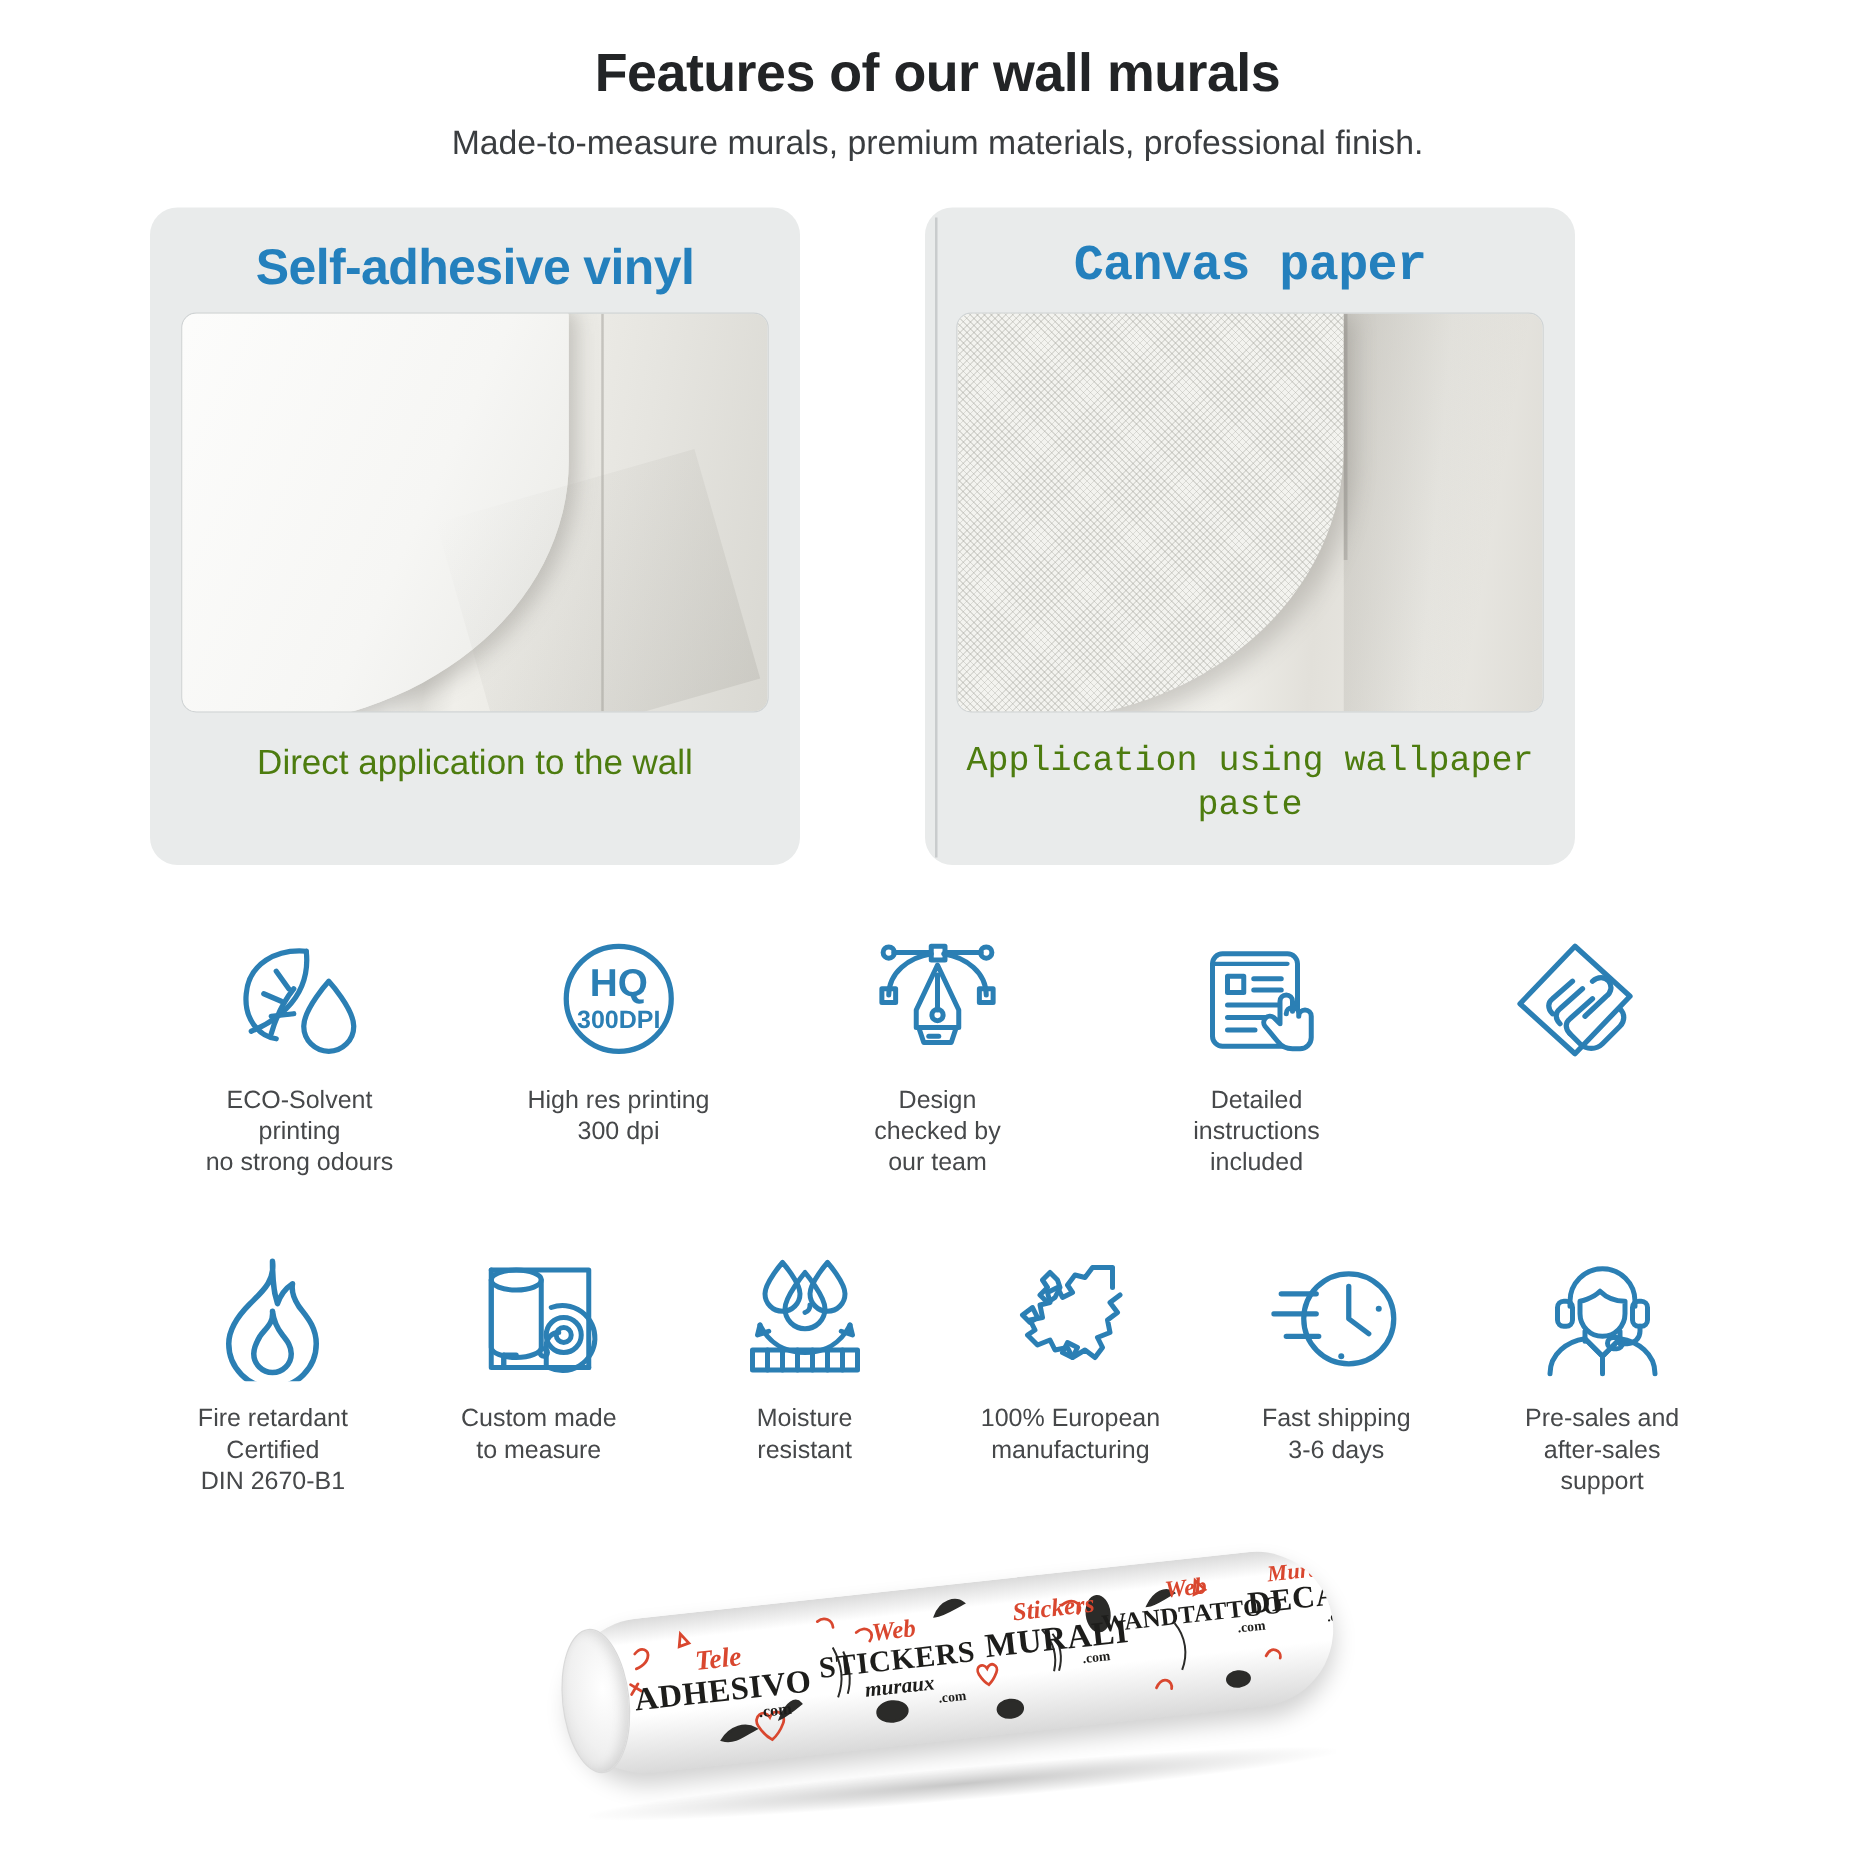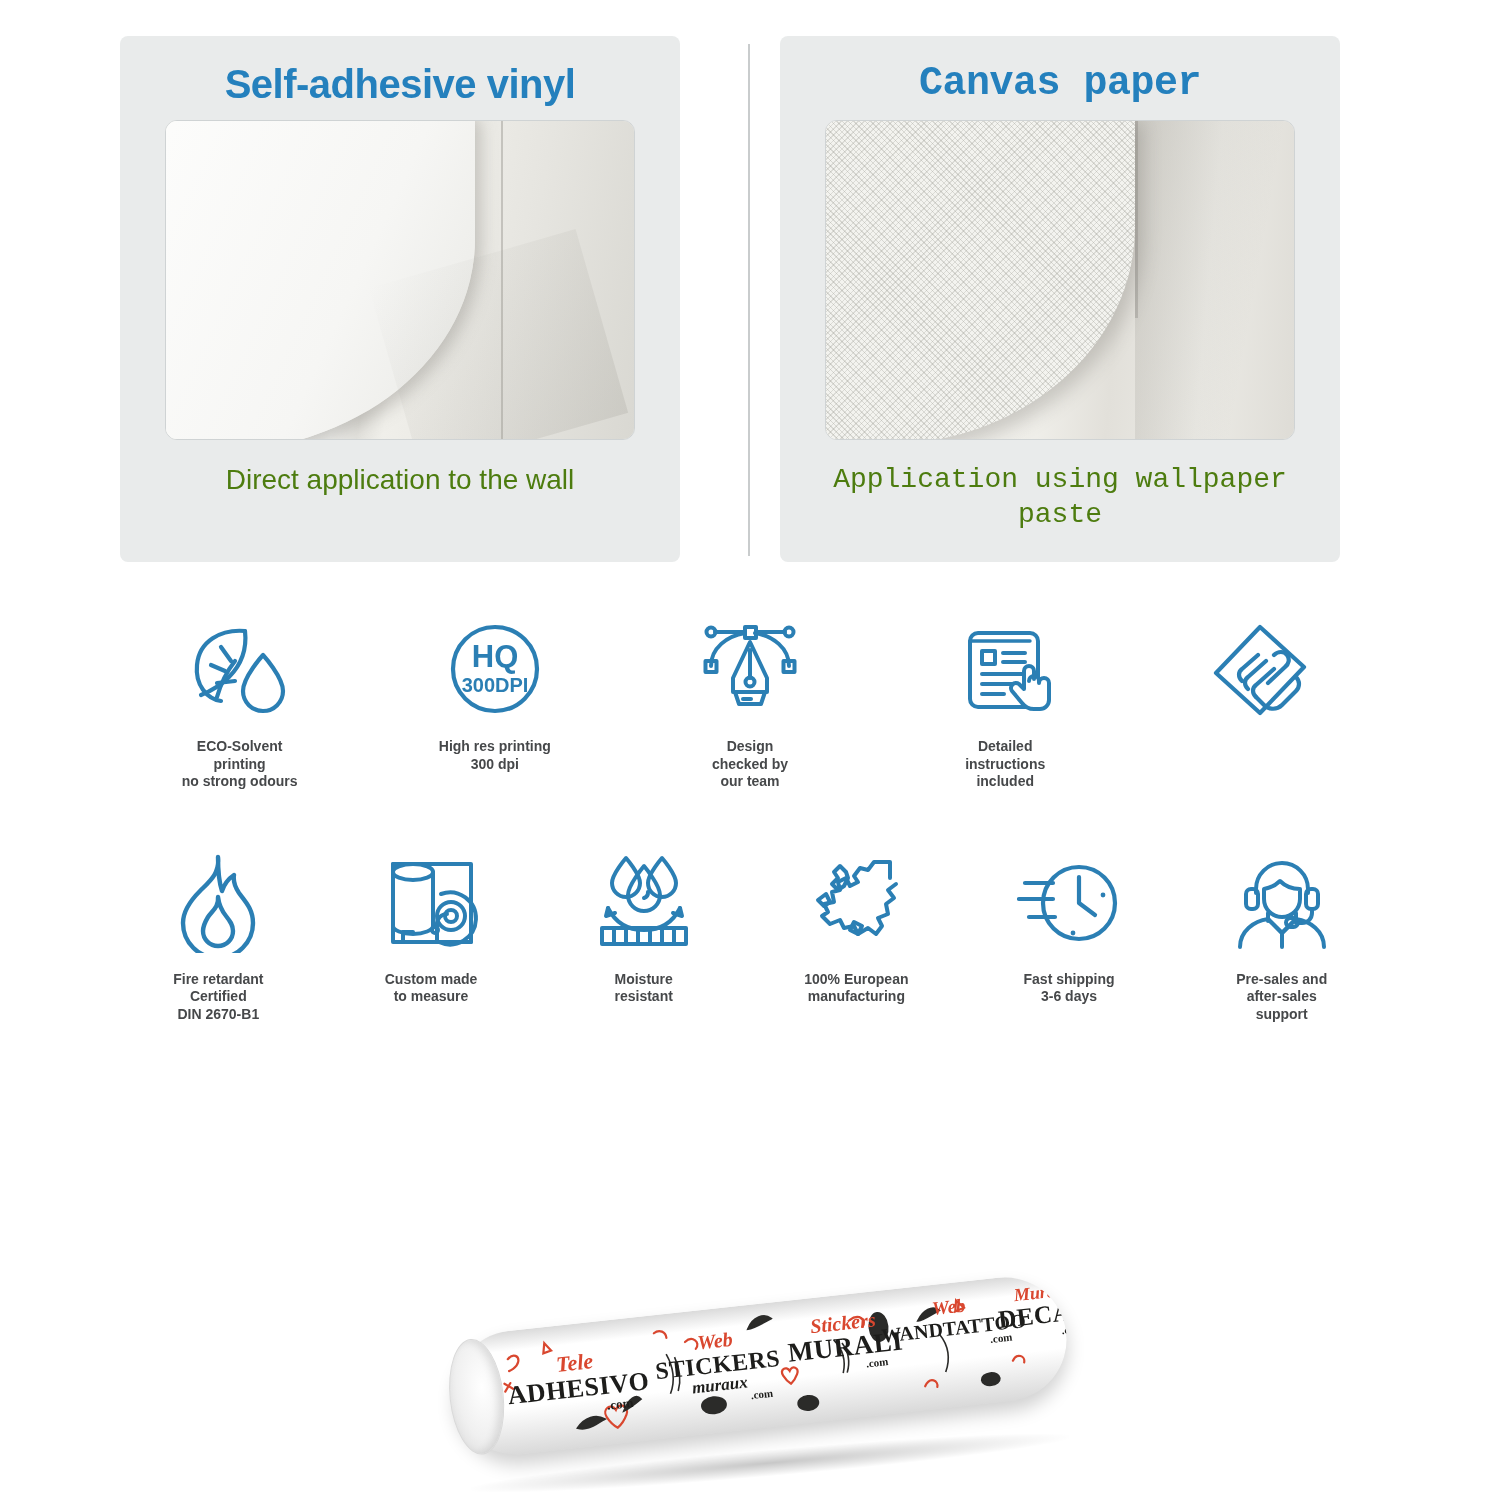--- a/index.html
+++ b/index.html
@@ -17,21 +17,21 @@
     font-size: 43px; font-weight: bold; color: #222426;
     letter-spacing: -0.4px; line-height: 1.1;
   }
   .page-subtitle {
     margin-top: 16px; font-size: 27px; color: #3a3d40; font-weight: 400;
   }
 
   
   .cards { position: relative; margin-top: 36px; padding: 0 120px; display: flex; gap: 0; }
   .card {
-    width: 560px; background: #e9ebeb; border-radius: 8px;
+    width: 520px; background: #e9ebeb; border-radius: 22px;
     padding: 26px 24px 30px 24px; text-align: center;
   }
   .card.right { margin-left: 100px; font-family: Liberation Mono, monospace; }
   .card-title {
     color: #2480bd; font-size: 40px; font-weight: bold; letter-spacing: -0.5px;
     line-height: 1.1; margin-bottom: 14px;
   }
   .card-photo {
     width: 470px; height: 320px; margin: 0 auto; border-radius: 12px;
     border: 1px solid #cfd3d4; overflow: hidden; position: relative;
@@ -98,21 +98,21 @@
   .feature {
     flex: 1 1 0; display: flex; flex-direction: column; align-items: center;
     text-align: center;
   }
   .feature-icon {
     width: 118px; height: 108px; display: flex;
     align-items: center; justify-content: center;
   }
   .feature-icon svg { display: block; }
   .feature-label {
-    margin-top: 14px; font-size: 14px; font-weight: bold; color: #46484a;
+    margin-top: 14px; font-size: 20px; font-weight: normal; color: #46484a;
     line-height: 1.25; white-space: pre-line;
   }
 
   
   .tube-area {
     position: absolute; left: 0; bottom: 24px; width: 1500px; height: 230px;
   }
   .tube {
     position: absolute; left: 452px; top: 22px;
     width: 616px; height: 124px;
@@ -144,20 +144,24 @@
   }
   .brand { position: absolute; font-family: "Liberation Serif", serif; font-weight: bold; }
   .brand .b-red { color: #d9472f; }
   .brand .b-dark { color: #1d1d1b; }
 </style>
 </head>
 <body>
 
 <div class="page">
 
+  <div class="header">
+    <div class="page-title">Features of our wall murals</div>
+    <div class="page-subtitle">Made-to-measure murals, premium materials, professional finish.</div>
+  </div>
 
   <div class="cards">
 
     <div class="card">
       <div class="card-title">Self-adhesive vinyl</div>
       <div class="card-photo">
         <div class="vinyl-bg"></div>
         <div class="vinyl-seam"></div>
         <div class="vinyl-curl"></div>
         <div class="vinyl-edge"></div>

